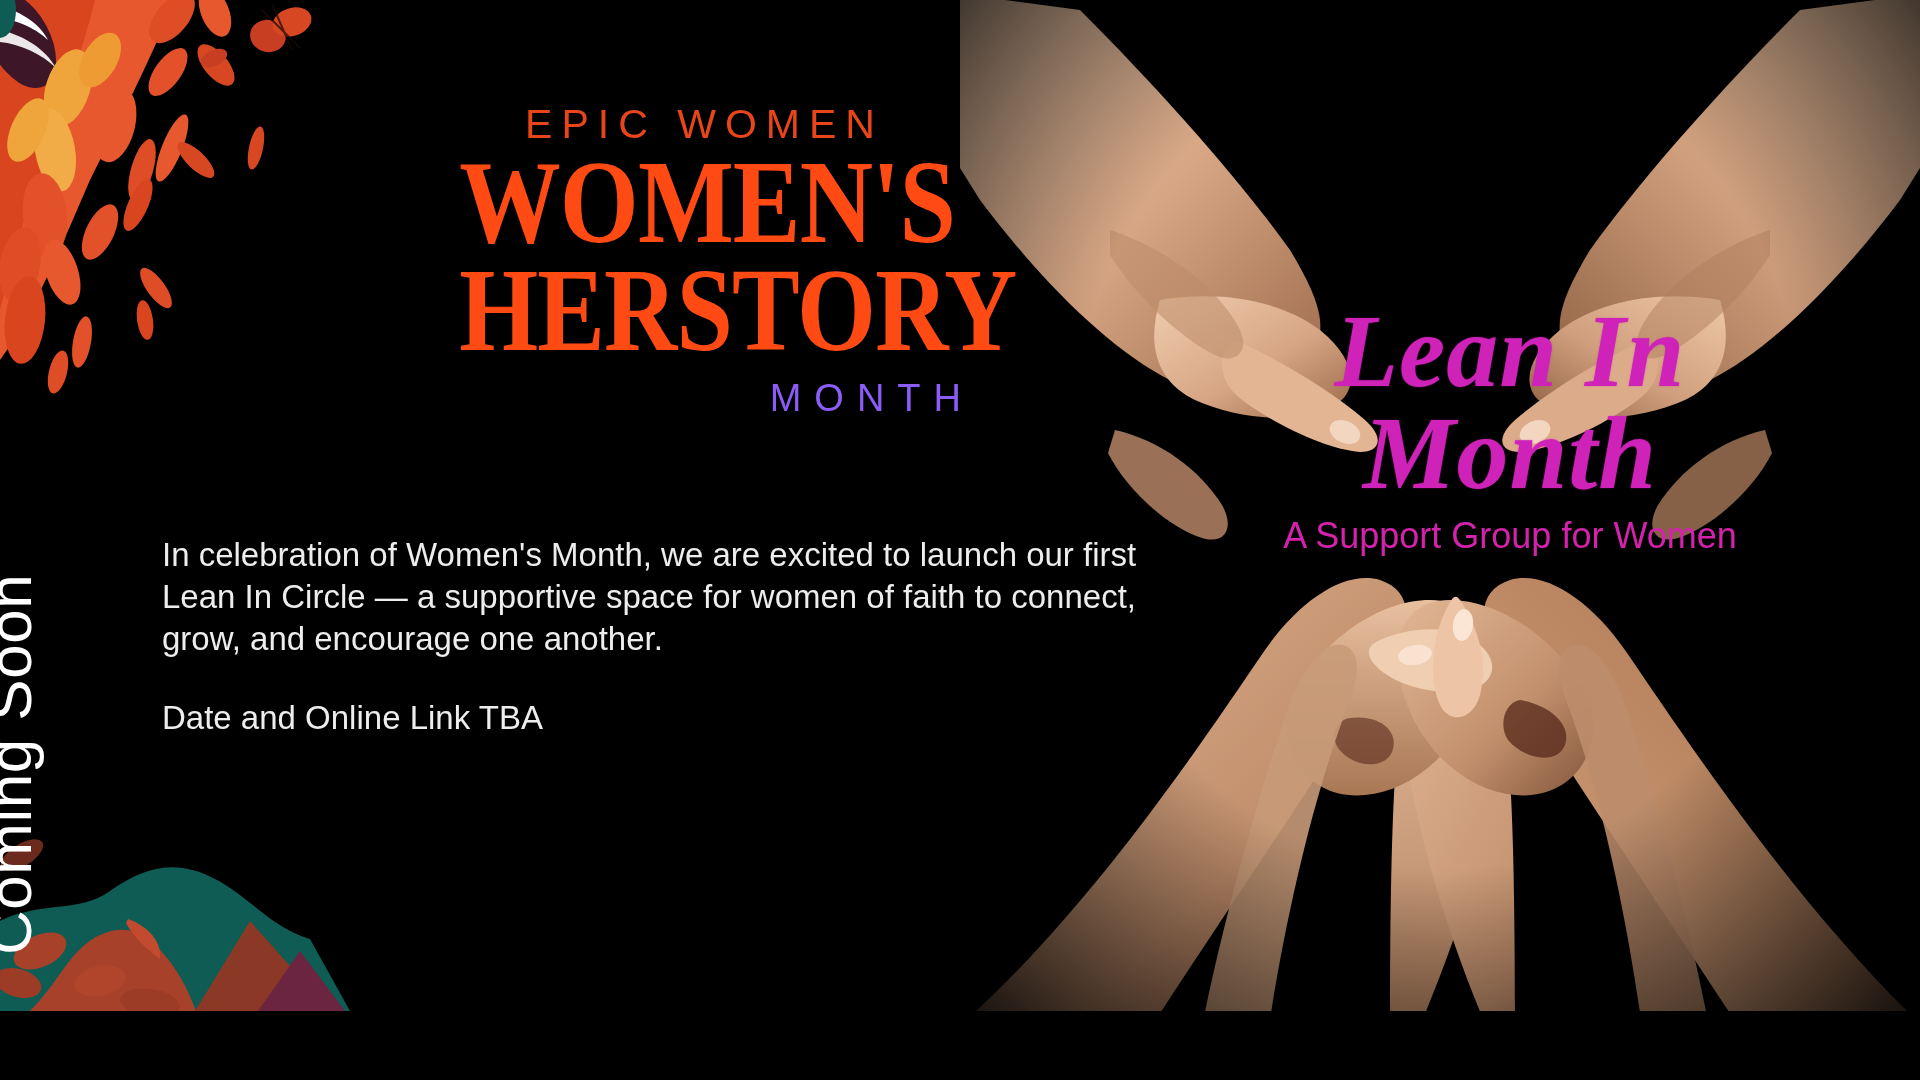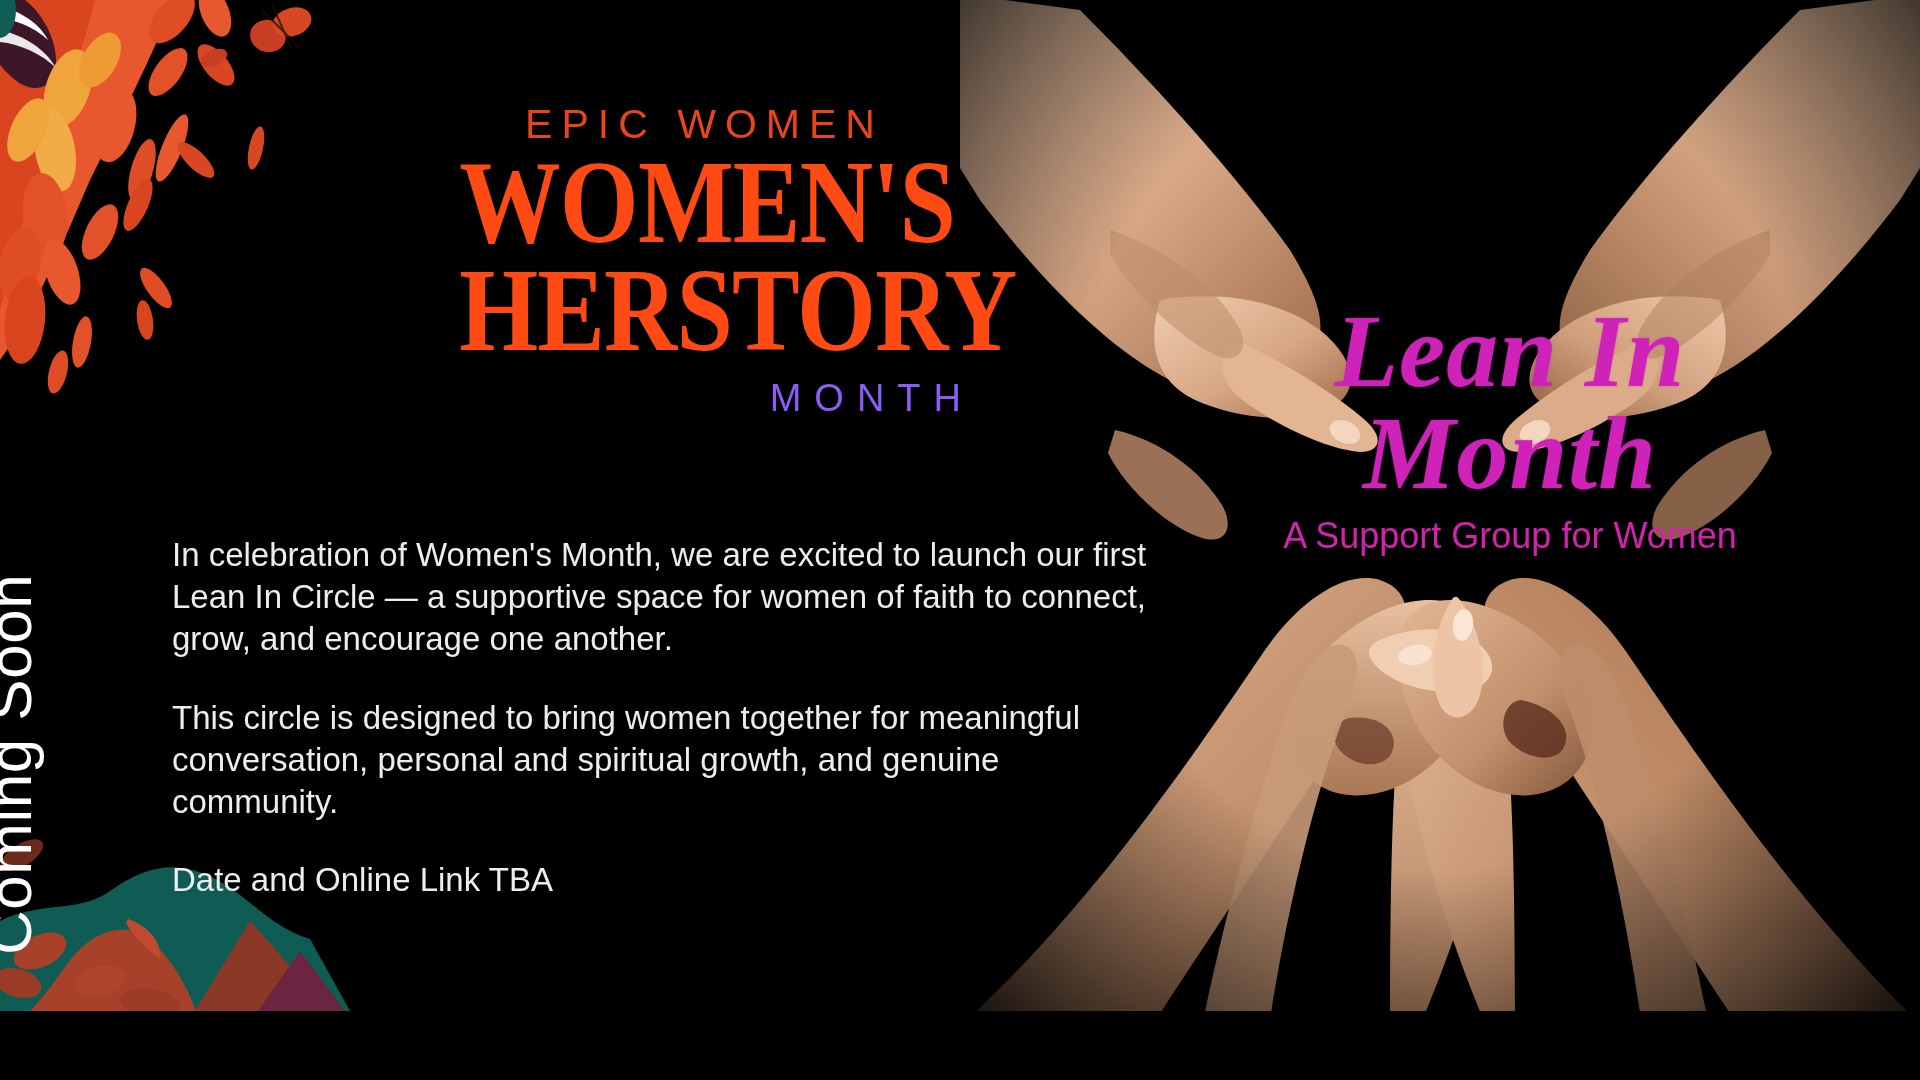--- a/index.html
+++ b/index.html
@@ -97,21 +97,21 @@
     color: #FFFFFF;
     font-size: 62px;
     font-weight: 400;
     letter-spacing: 0.5px;
     font-family: "Liberation Sans", sans-serif;
   }
 
   
   .body-copy {
     position: absolute;
-    left: 172px;
+    left: 162px;
     top: 534px;
     width: 1000px;
     color: #EDEDED;
     font-size: 33px;
     line-height: 1.28;
     font-weight: 300;
     font-family: "Liberation Sans", sans-serif;
   }
   .body-copy p { margin: 0 0 36px 0; }
   .body-copy p:last-child { margin-bottom: 0; }
@@ -309,21 +309,20 @@
     <div class="eyebrow">EPIC WOMEN</div>
     <div class="big-line l1">WOMEN'S</div>
     <div class="big-line l2">HERSTORY</div>
     <div class="subword">MONTH</div>
   </div>
 
   <div class="vertical-tag">Coming Soon</div>
 
   <div class="body-copy">
     <p>In celebration of Women's Month, we are excited to launch our first Lean In Circle — a supportive space for women of faith to connect, grow, and encourage one another.</p>
-    <p>This circle is designed to bring women together for meaningful conversation, personal and spiritual growth, and genuine community.</p>
     <p class="tight">Date and Online Link TBA</p>
   </div>
 
   <div class="lockup">
     <div class="lockup-title">Lean In</div>
     <div class="lockup-title">Month</div>
     <div class="lockup-sub">A Support Group for Women</div>
   </div>
 
 </div>

